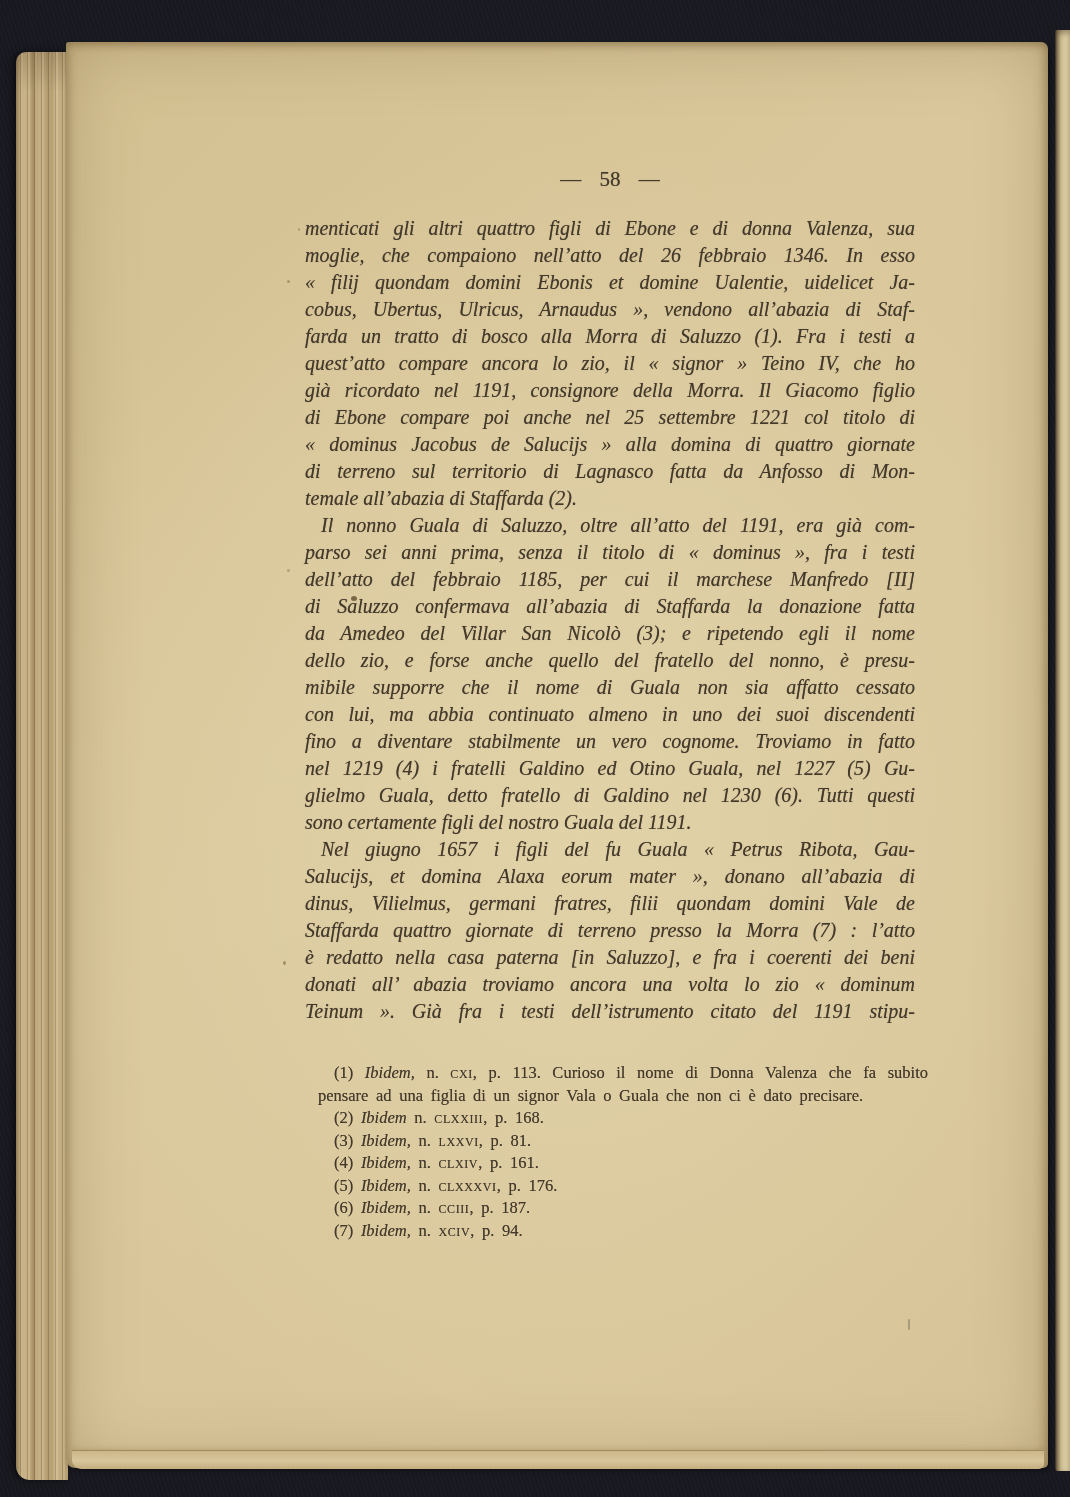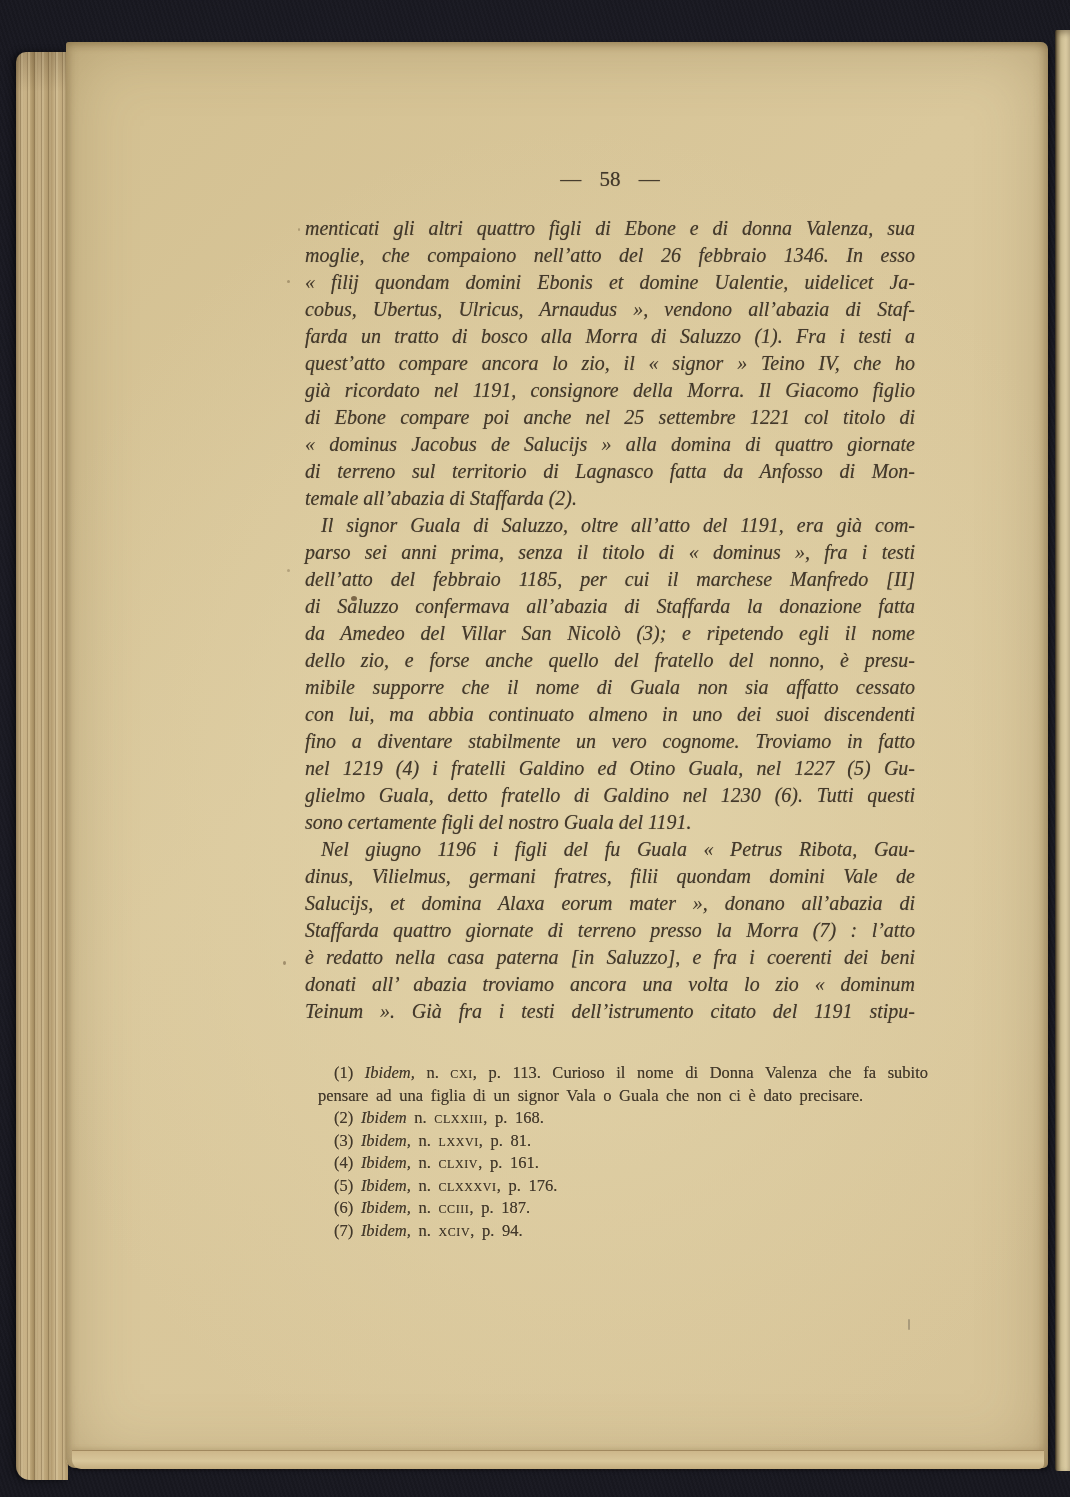--- a/index.html
+++ b/index.html
@@ -150,37 +150,37 @@
           <div class="line">cobus, Ubertus, Ulricus, Arnaudus », vendono all’abazia di Staf-</div>
           <div class="line">farda un tratto di bosco alla Morra di Saluzzo (1). Fra i testi a</div>
           <div class="line">quest’atto compare ancora lo zio, il « signor » Teino IV, che ho</div>
           <div class="line">già ricordato nel 1191, consignore della Morra. Il Giacomo figlio</div>
           <div class="line">di Ebone compare poi anche nel 25 settembre 1221 col titolo di</div>
           <div class="line">« dominus Jacobus de Salucijs » alla domina di quattro giornate</div>
           <div class="line">di terreno sul territorio di Lagnasco fatta da Anfosso di Mon-</div>
           <div class="line endpara">temale all’abazia di Staffarda (2).</div>
         </div>
         <div class="para">
-          <div class="line ind">Il signor Guala di Saluzzo, oltre all’atto del 1191, era già com-</div>
+          <div class="line ind">Il nonno Guala di Saluzzo, oltre all’atto del 1191, era già com-</div>
           <div class="line">parso sei anni prima, senza il titolo di « dominus », fra i testi</div>
           <div class="line">dell’atto del febbraio 1185, per cui il marchese Manfredo [II]</div>
           <div class="line">di Saluzzo confermava all’abazia di Staffarda la donazione fatta</div>
           <div class="line">da Amedeo del Villar San Nicolò (3); e ripetendo egli il nome</div>
           <div class="line">dello zio, e forse anche quello del fratello del nonno, è presu-</div>
           <div class="line">mibile supporre che il nome di Guala non sia affatto cessato</div>
           <div class="line">con lui, ma abbia continuato almeno in uno dei suoi discendenti</div>
           <div class="line">fino a diventare stabilmente un vero cognome. Troviamo in fatto</div>
           <div class="line">nel 1219 (4) i fratelli Galdino ed Otino Guala, nel 1227 (5) Gu-</div>
           <div class="line">glielmo Guala, detto fratello di Galdino nel 1230 (6). Tutti questi</div>
           <div class="line endpara">sono certamente figli del nostro Guala del 1191.</div>
         </div>
         <div class="para">
-          <div class="line ind">Nel giugno 1196 i figli del fu Guala « Petrus Ribota, Gau-</div>
+          <div class="line ind">Nel giugno 1657 i figli del fu Guala « Petrus Ribota, Gau-</div>
+          <div class="line">Salucijs, et domina Alaxa eorum mater », donano all’abazia di</div>
           <div class="line">dinus, Vilielmus, germani fratres, filii quondam domini Vale de</div>
-          <div class="line">Salucijs, et domina Alaxa eorum mater », donano all’abazia di</div>
           <div class="line">Staffarda quattro giornate di terreno presso la Morra (7) : l’atto</div>
           <div class="line">è redatto nella casa paterna [in Saluzzo], e fra i coerenti dei beni</div>
           <div class="line">donati all’ abazia troviamo ancora una volta lo zio « dominum</div>
           <div class="line">Teinum ». Già fra i testi dell’istrumento citato del 1191 stipu-</div>
         </div>
       </div>
 
     <div class="footnotes">
 
       <div class="fn">

